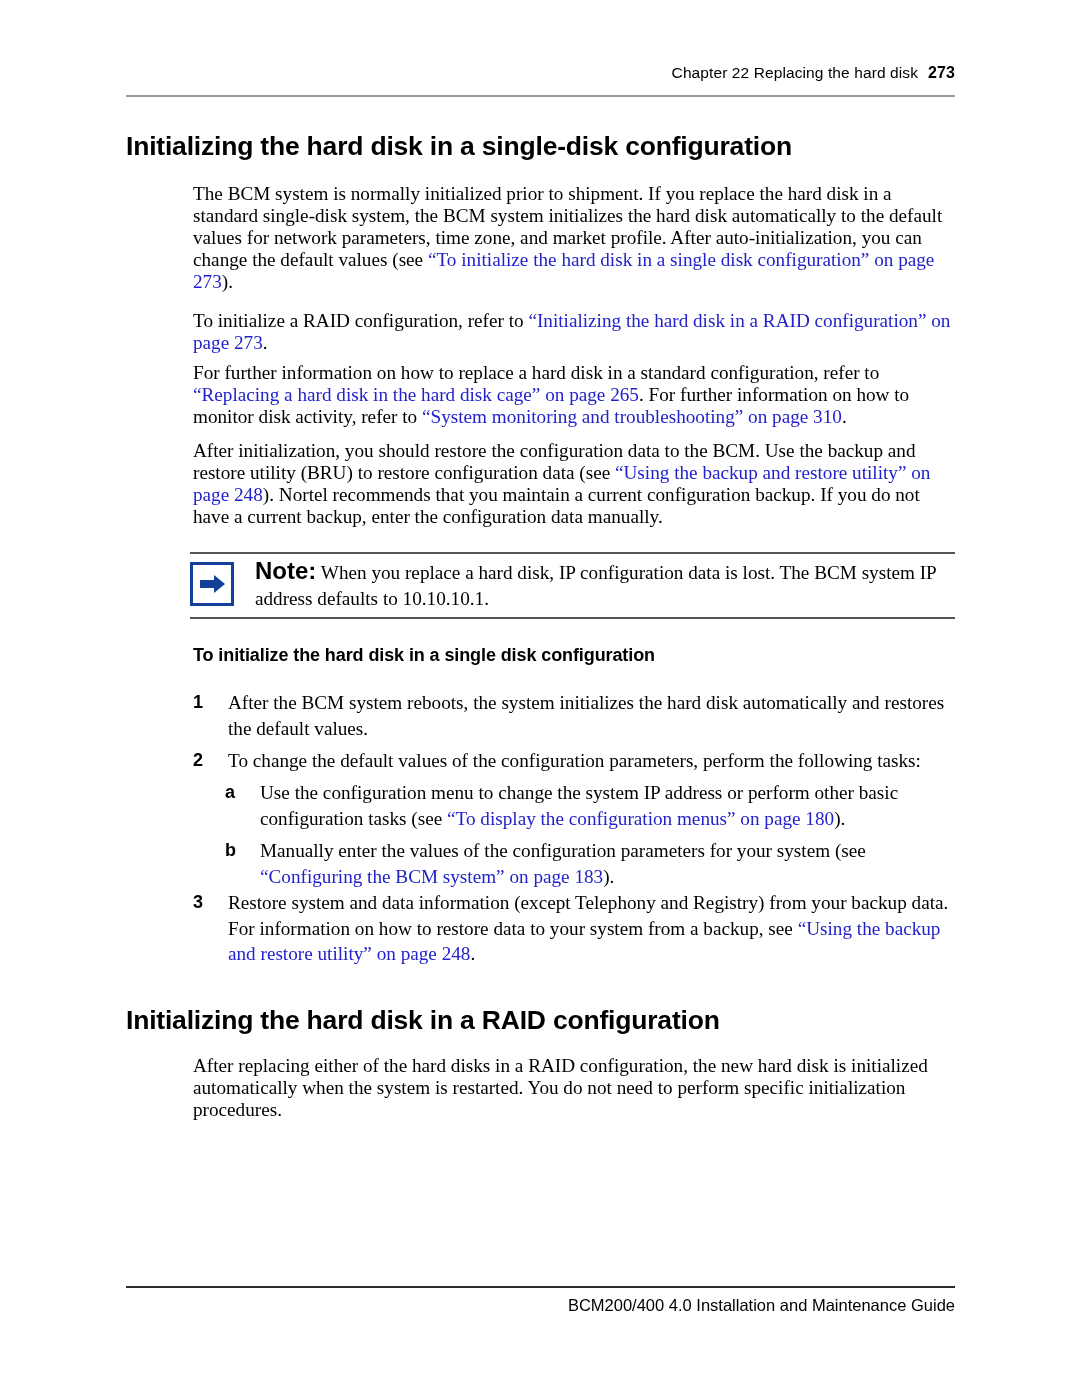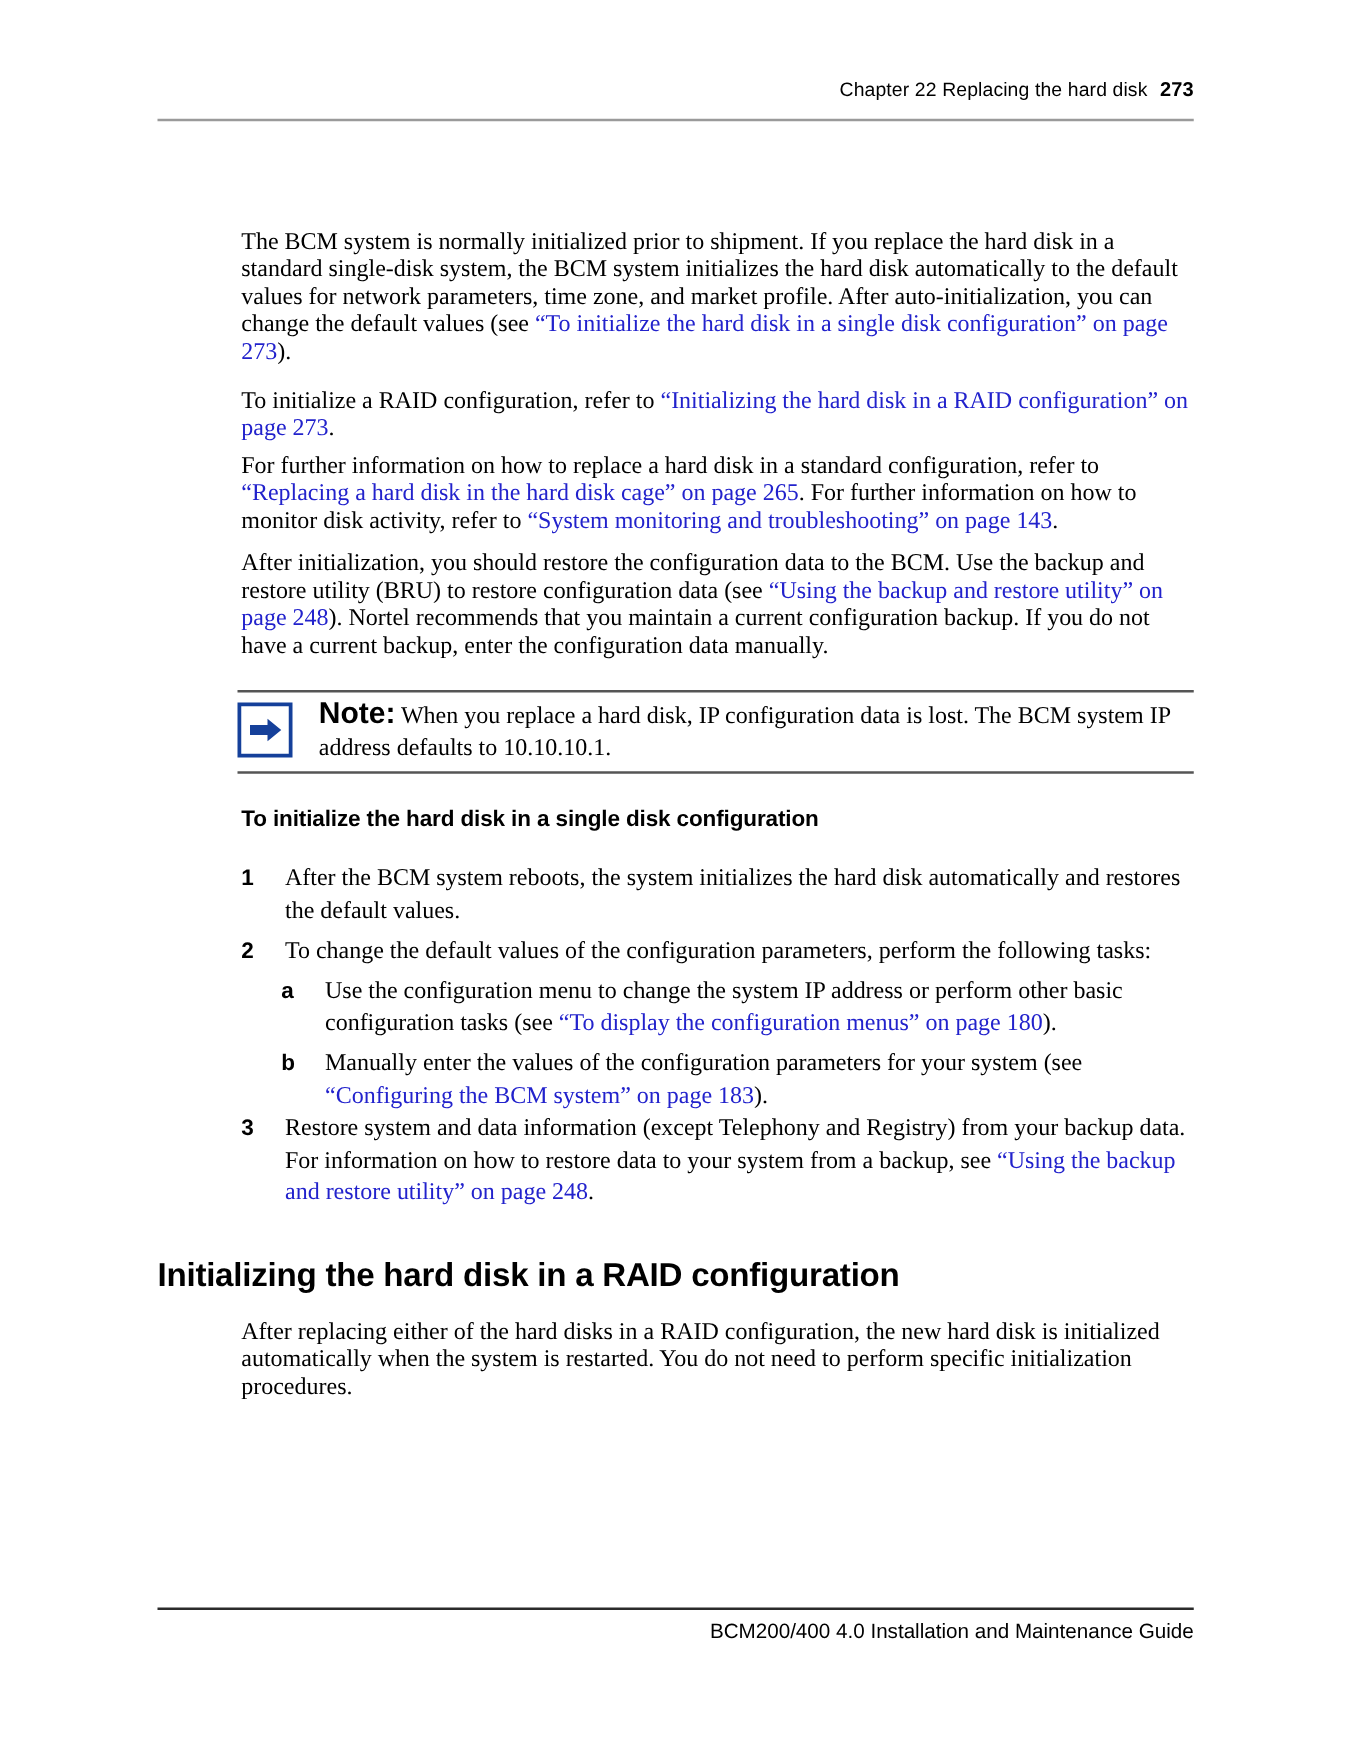--- a/index.html
+++ b/index.html
@@ -172,31 +172,32 @@
 </head>
 <body>
 
 <div class="page">
 
   <div class="run-header">
     <span>Chapter 22  Replacing the hard disk</span><span class="pageno">273</span>
   </div>
   <div class="rule-header"></div>
 
+  <div class="h1" style="top:131px;">Initializing the hard disk in a single-disk configuration</div>
 
   <div class="para" style="top:183px;">
     <span>The BCM system is normally initialized prior to shipment. If you replace the hard disk in a standard single-disk system, the BCM system initializes the hard disk automatically to the default values for network parameters, time zone, and market profile. After auto-initialization, you can change the default values (see </span><a class="xref" href="#">“To initialize the hard disk in a single disk configuration” on page 273</a><span>).</span>
   </div>
 
   <div class="para" style="top:310px;">
     <span>To initialize a RAID configuration, refer to </span><a class="xref" href="#">“Initializing the hard disk in a RAID configuration” on page 273</a><span>.</span>
   </div>
 
   <div class="para" style="top:362px;">
-    <span>For further information on how to replace a hard disk in a standard configuration, refer to </span><a class="xref" href="#">“Replacing a hard disk in the hard disk cage” on page 265</a><span>. For further information on how to monitor disk activity, refer to </span><a class="xref" href="#">“System monitoring and troubleshooting” on page 143</a><span>.</span>
+    <span>For further information on how to replace a hard disk in a standard configuration, refer to </span><a class="xref" href="#">“Replacing a hard disk in the hard disk cage” on page 265</a><span>. For further information on how to monitor disk activity, refer to </span><a class="xref" href="#">“System monitoring and troubleshooting” on page 310</a><span>.</span>
   </div>
 
   <div class="para" style="top:440px;">
     <span>After initialization, you should restore the configuration data to the BCM. Use the backup and restore utility (BRU) to restore configuration data (see </span><a class="xref" href="#">“Using the backup and restore utility” on page 248</a><span>). Nortel recommends that you maintain a current configuration backup. If you do not have a current backup, enter the configuration data manually.</span>
   </div>
 
   <div class="rule-note-top"></div>
   <div class="note-icon">
     <svg width="32" height="32" viewBox="0 0 32 32" aria-hidden="true">
       <path d="M4 12 H18 V7 L29 16 L18 25 V20 H4 Z" fill="#15409a"></path>

